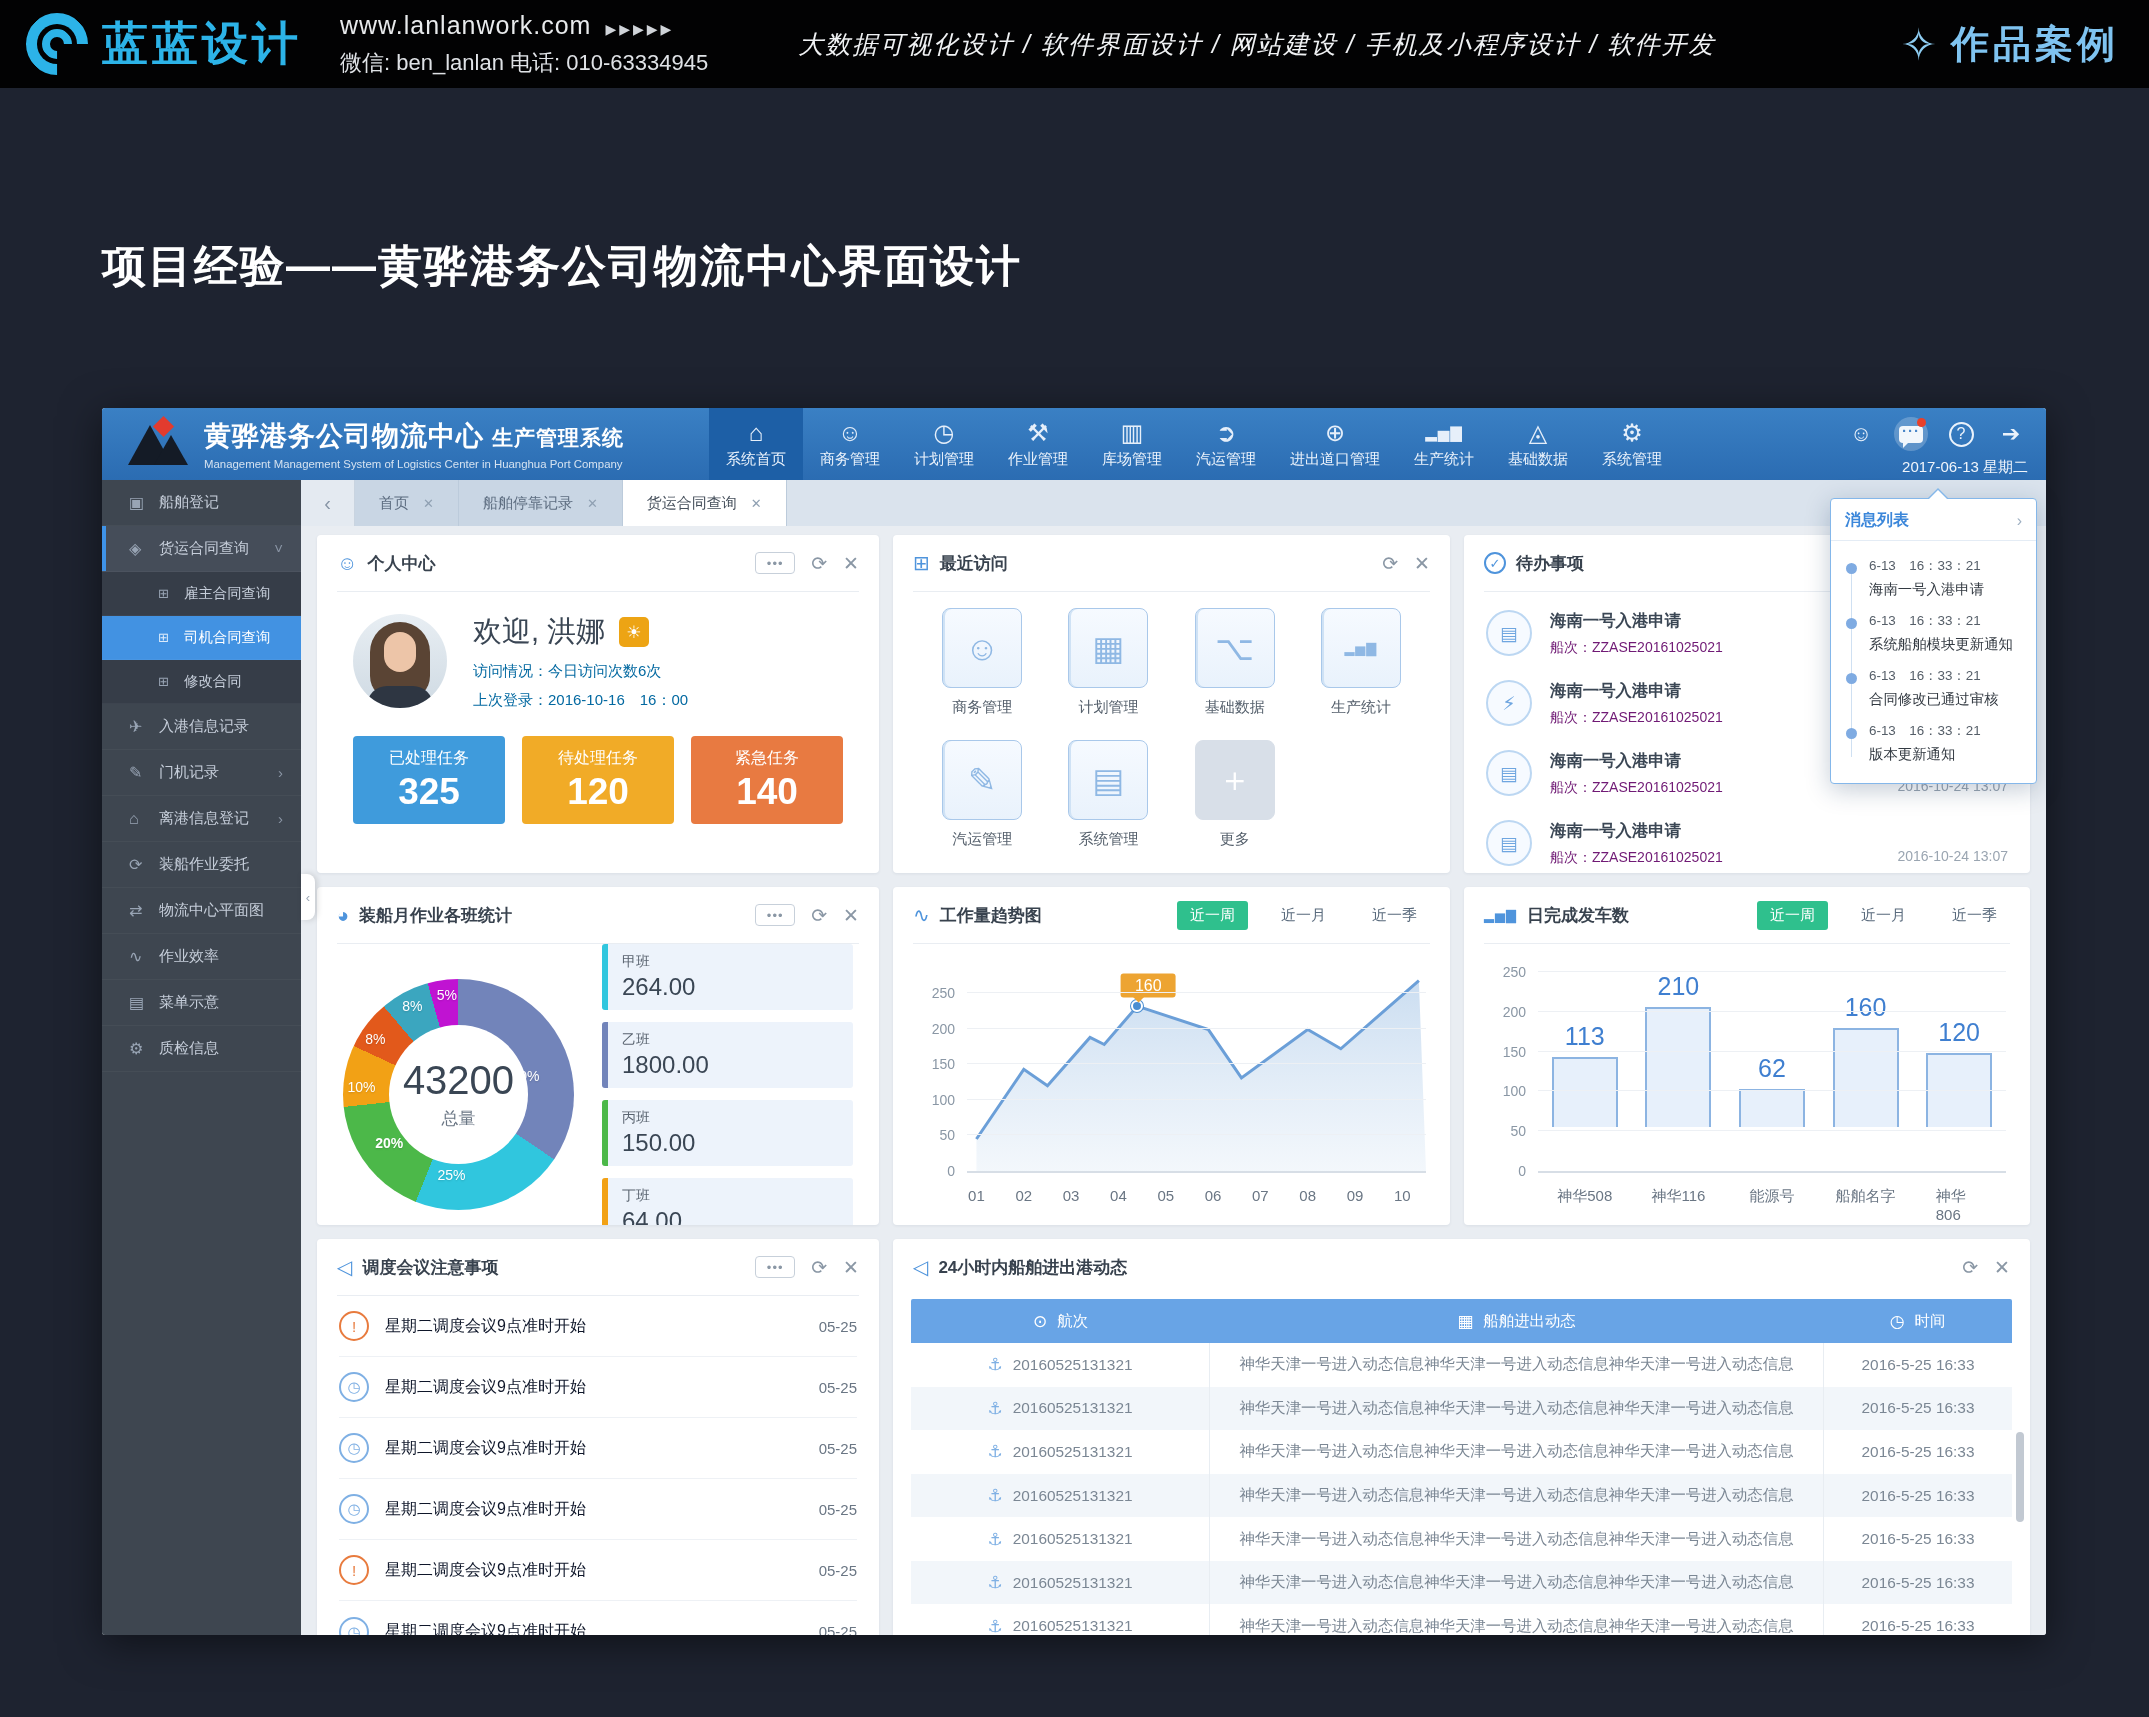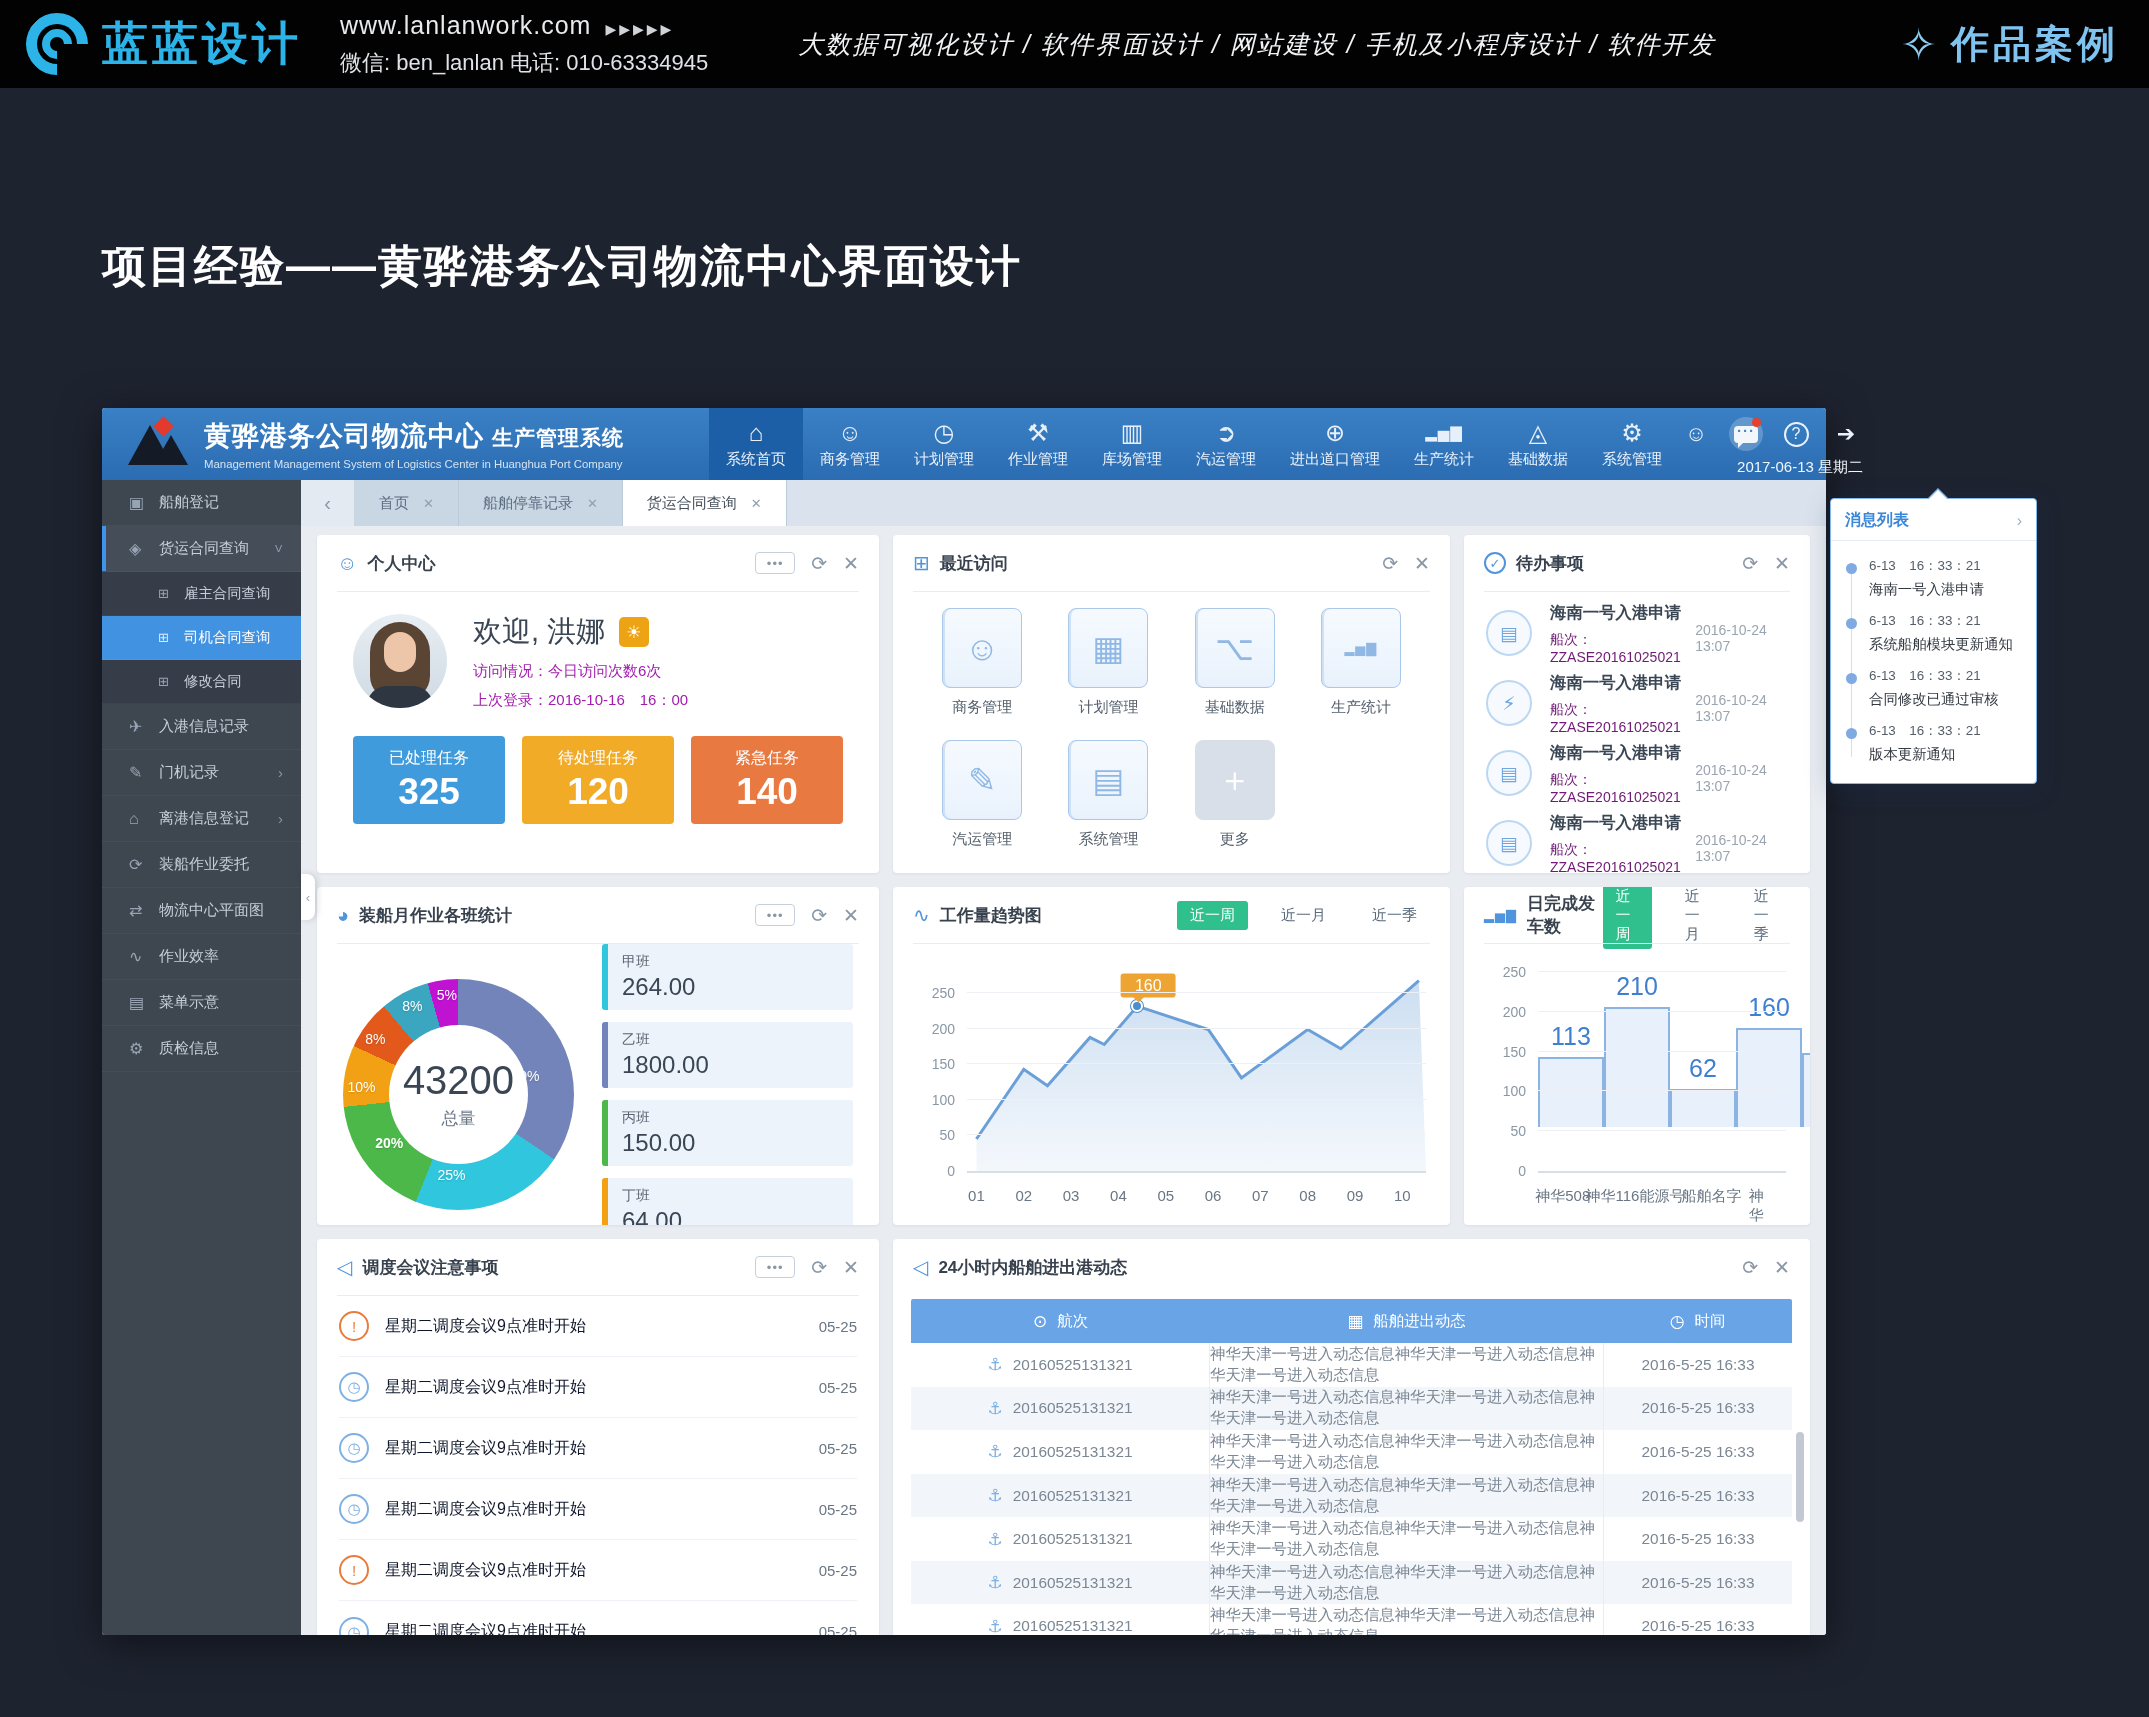--- a/index.html
+++ b/index.html
@@ -20,21 +20,21 @@
   .banner-contact { font-size:22px; margin-top:8px; color:#dfe2e6; }
   .banner-services { margin-left:90px; font-size:25px; font-style:italic; color:#f0f2f4; letter-spacing:2px; }
   .banner-right { margin-left:auto; margin-right:30px; display:flex; align-items:center; color:#7fc3f0; }
   .star-ico { font-size:44px; margin-right:14px; color:#8ecdf2; }
   .banner-cases { font-size:38px; font-weight:bold; letter-spacing:4px; color:#7fc3f0; }
 
   
   .page-title { position:absolute; left:102px; top:237px; color:#ffffff; font-size:44px; font-weight:bold; letter-spacing:2px; }
 
   
-  .app { position:absolute; left:102px; top:408px; width:1724px; height:1227px; background:#e9edf2; border-radius:3px; box-shadow:0 8px 40px rgba(0,0,0,.5); }
+  .app { position:absolute; left:102px; top:408px; width:1944px; height:1227px; background:#e9edf2; border-radius:3px; box-shadow:0 8px 40px rgba(0,0,0,.5); }
 
   
   .app-header { position:absolute; top:0; left:0; right:0; height:72px; background:linear-gradient(#3a80c4,#2b6cb2); border-radius:3px 3px 0 0; display:flex; }
   .brand { display:flex; align-items:center; padding-left:26px; width:607px; flex:none; }
   .brand-logo { position:relative; width:62px; height:50px; flex:none; }
   .brand-logo .tri { position:absolute; bottom:4px; background:#141b26; clip-path:polygon(50% 0,100% 100%,0 100%); }
   .brand-logo .t1 { left:0; width:44px; height:40px; }
   .brand-logo .t2 { left:26px; width:34px; height:30px; }
   .brand-logo .dia { position:absolute; left:28px; top:0; width:15px; height:15px; background:#e23b2e; transform:rotate(45deg); }
   .brand-text { margin-left:14px; color:#fff; }
@@ -95,21 +95,21 @@
   .profile-body { flex:1; padding:20px 36px 0 36px; }
   .profile-top { display:flex; align-items:center; }
   .avatar { width:94px; height:94px; border-radius:50%; flex:none; position:relative; overflow:hidden; background:linear-gradient(#e8eef3,#cfdae3); }
   .avatar .hair { position:absolute; left:17px; top:8px; width:60px; height:78px; border-radius:30px 30px 24px 24px; background:#5a4434; }
   .avatar .face { position:absolute; left:31px; top:18px; width:32px; height:40px; border-radius:16px; background:#edc5a8; }
   .avatar .body { position:absolute; left:14px; bottom:-18px; width:66px; height:40px; border-radius:20px 20px 0 0; background:#2e3642; }
   .welcome-block { margin-left:26px; }
   .welcome-row { display:flex; align-items:center; }
   .welcome-text { font-size:29px; color:#3a4654; }
   .sun-badge { width:30px; height:30px; background:#eda414; border-radius:5px; color:#fff; display:flex; align-items:center; justify-content:center; font-size:17px; margin-left:14px; }
-  .visit-line { font-size:15px; color:#a21caf; margin-top:10px; }
+  .visit-line { font-size:15px; color:#0369a1; margin-top:10px; }
   .stat-row { display:flex; gap:17px; margin-top:26px; }
   .stat { flex:1; height:88px; border-radius:4px; color:#fff; display:flex; flex-direction:column; align-items:center; justify-content:center; }
   .stat-label { font-size:16px; }
   .stat-value { font-size:37px; font-weight:bold; margin-top:2px; }
 
   
   .tiles { flex:1; display:grid; grid-template-columns:repeat(4,1fr); padding:16px 26px 6px 26px; row-gap:4px; }
   .tile-cell { display:flex; flex-direction:column; align-items:center; }
   .tile { width:80px; height:80px; border:1px solid #a9c8ea; border-radius:8px; background:linear-gradient(#f6faff,#e9f2fc); display:flex; align-items:center; justify-content:center; font-size:34px; color:#8fb8e4; box-shadow:inset 2px 0 0 #cfe2f5; cursor:pointer; }
   .tile.gray { background:#d8dfe8; border-color:#d8dfe8; color:#fff; box-shadow:none; }

